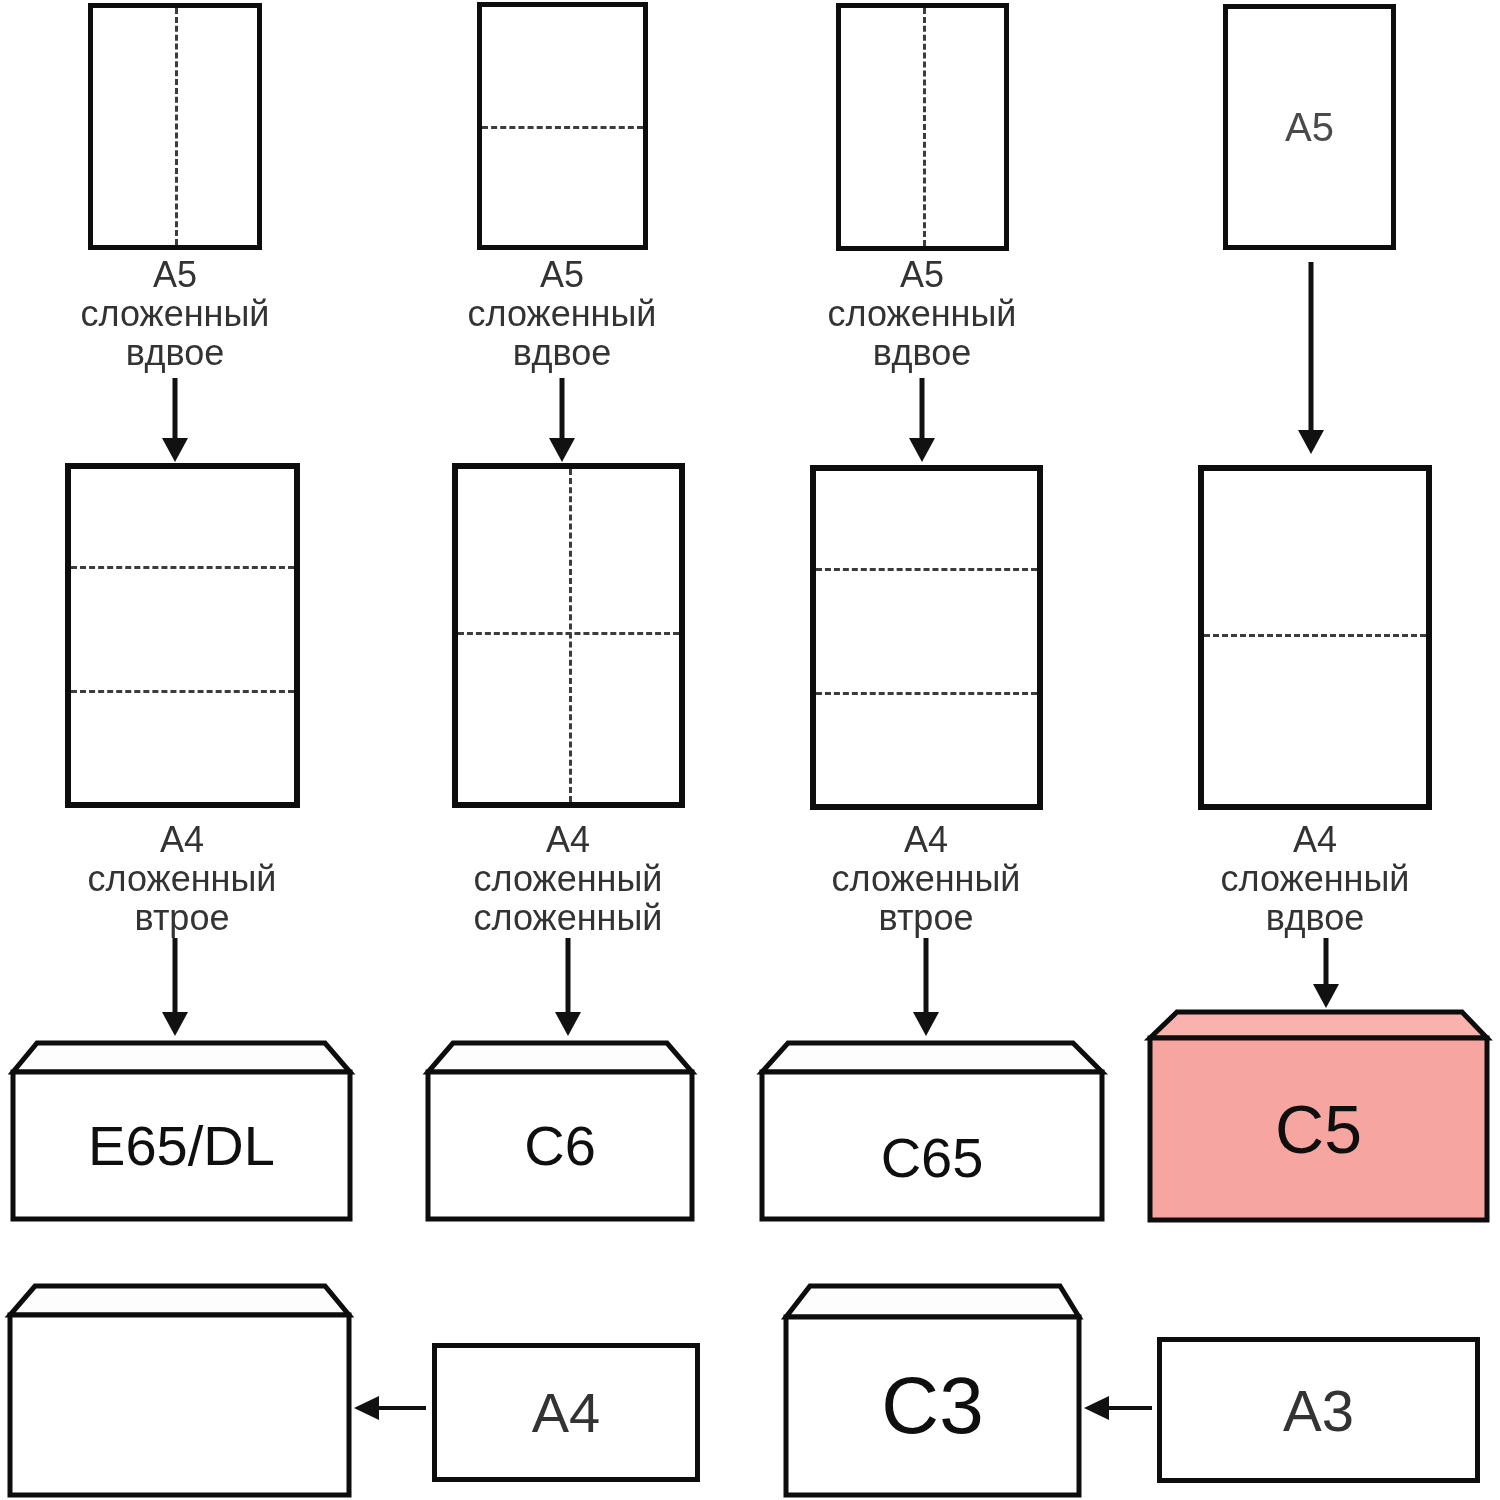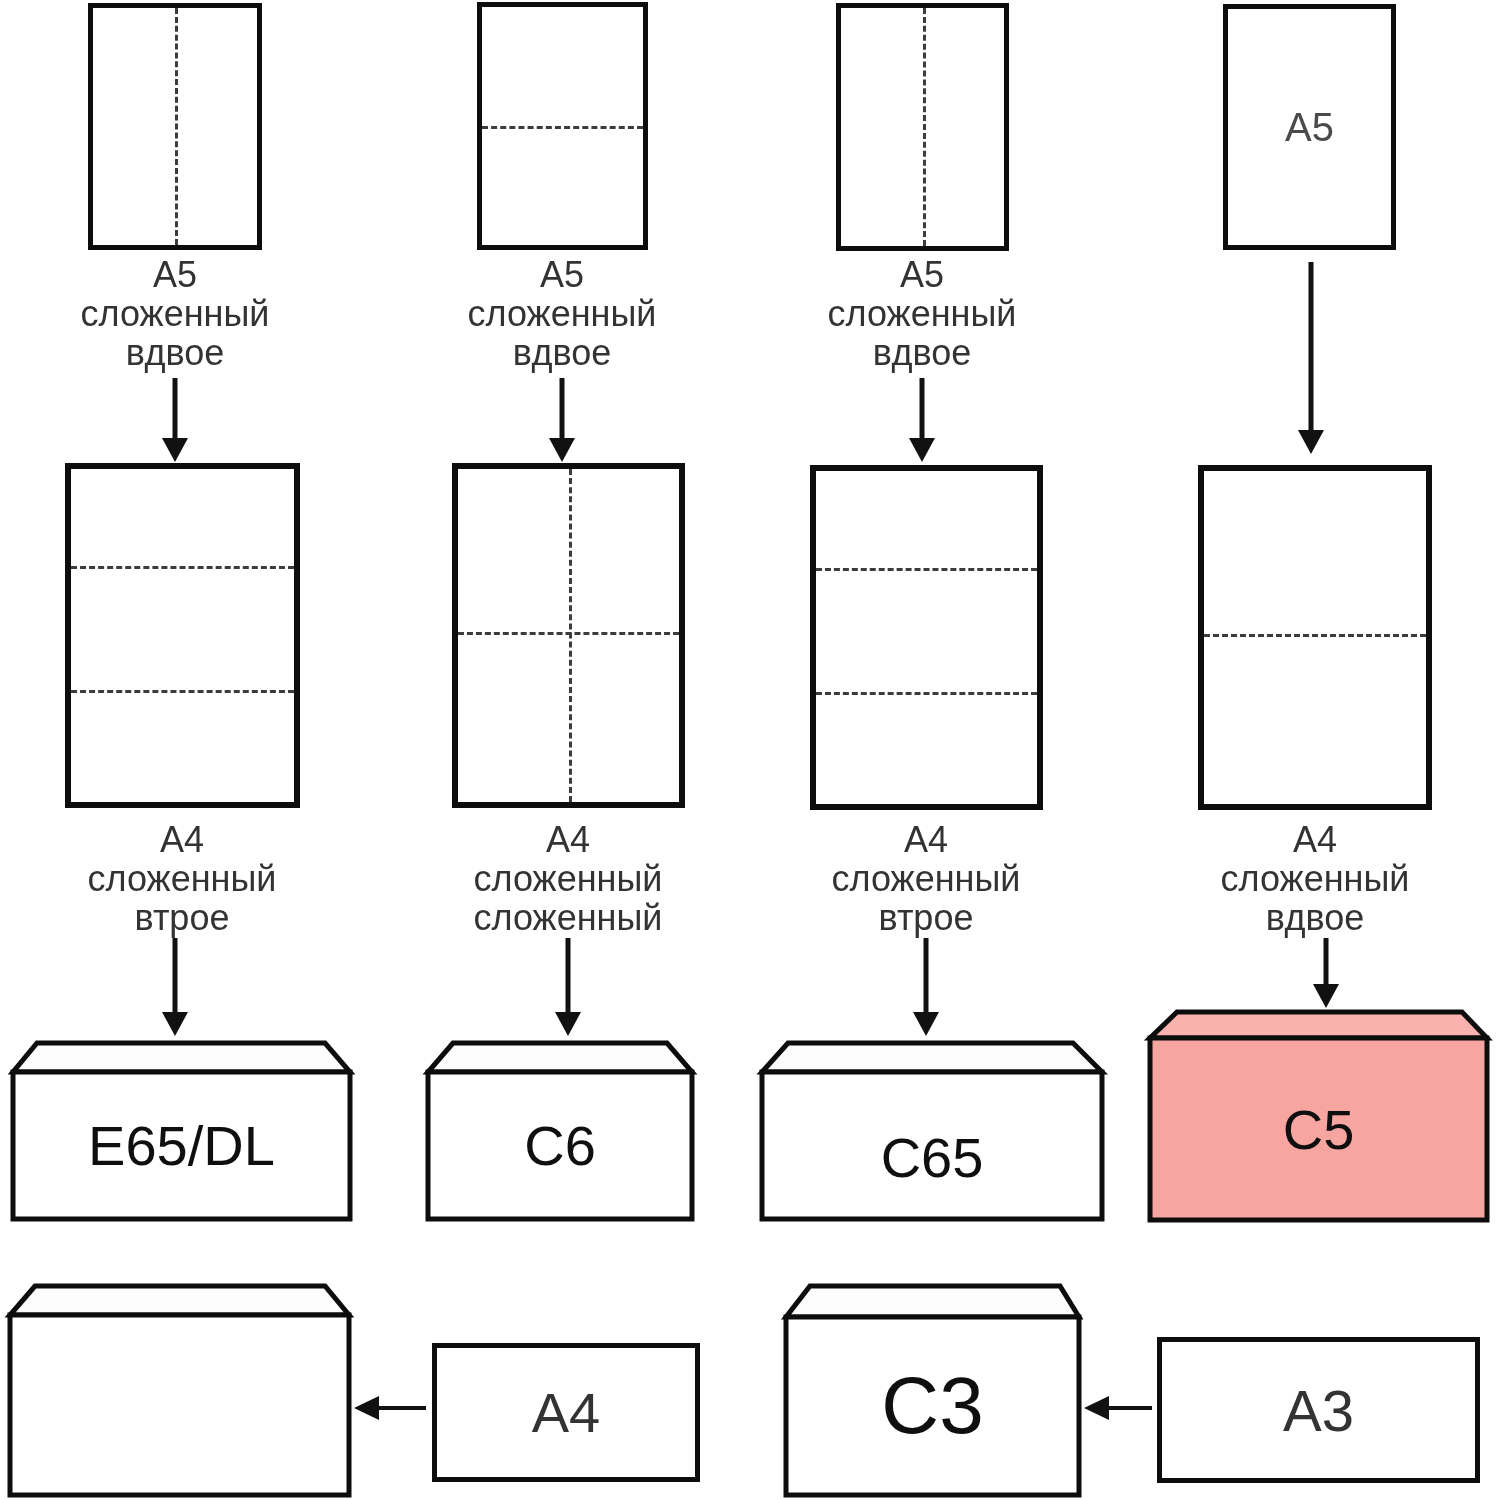--- a/index.html
+++ b/index.html
@@ -16,21 +16,21 @@
   .small-sheet-label{font-size:40px;color:#4a4a4a;}
   .big-sheet-label{font-size:56px;color:#333;}
   
   .caption{position:absolute;text-align:center;font-size:36px;line-height:39px;color:#333;}
   
   .env{position:absolute;}
   .env svg{position:absolute;left:0;top:0;overflow:visible;display:block;}
   .env-shape{stroke:#0d0d0d;stroke-width:5;stroke-linejoin:miter;}
   .env-label{position:absolute;display:flex;align-items:center;justify-content:center;color:#0f0f0f;}
   .env-label.f86{font-size:56px;}
-  .env-label.f84{font-size:56px;}
+  .env-label.f84{font-size:68px;}
   .env-label.f80{font-size:80px;}
   
   .arrow{position:absolute;}
   .arrow svg{display:block;overflow:visible;}
   .stroke{stroke:#111;fill:none;}
   .fill{fill:#111;stroke:none;}
 </style>
 </head>
 <body>
 

